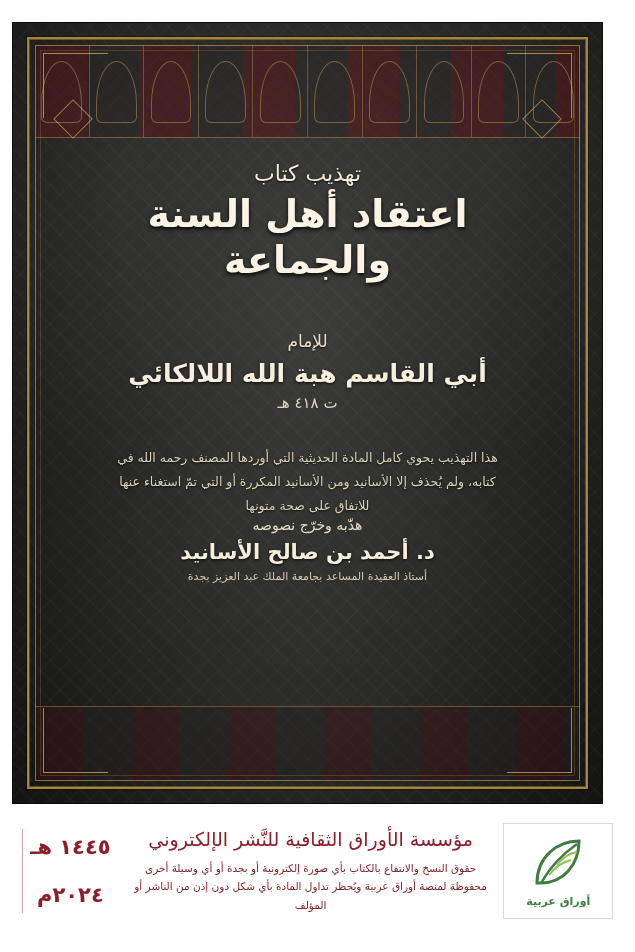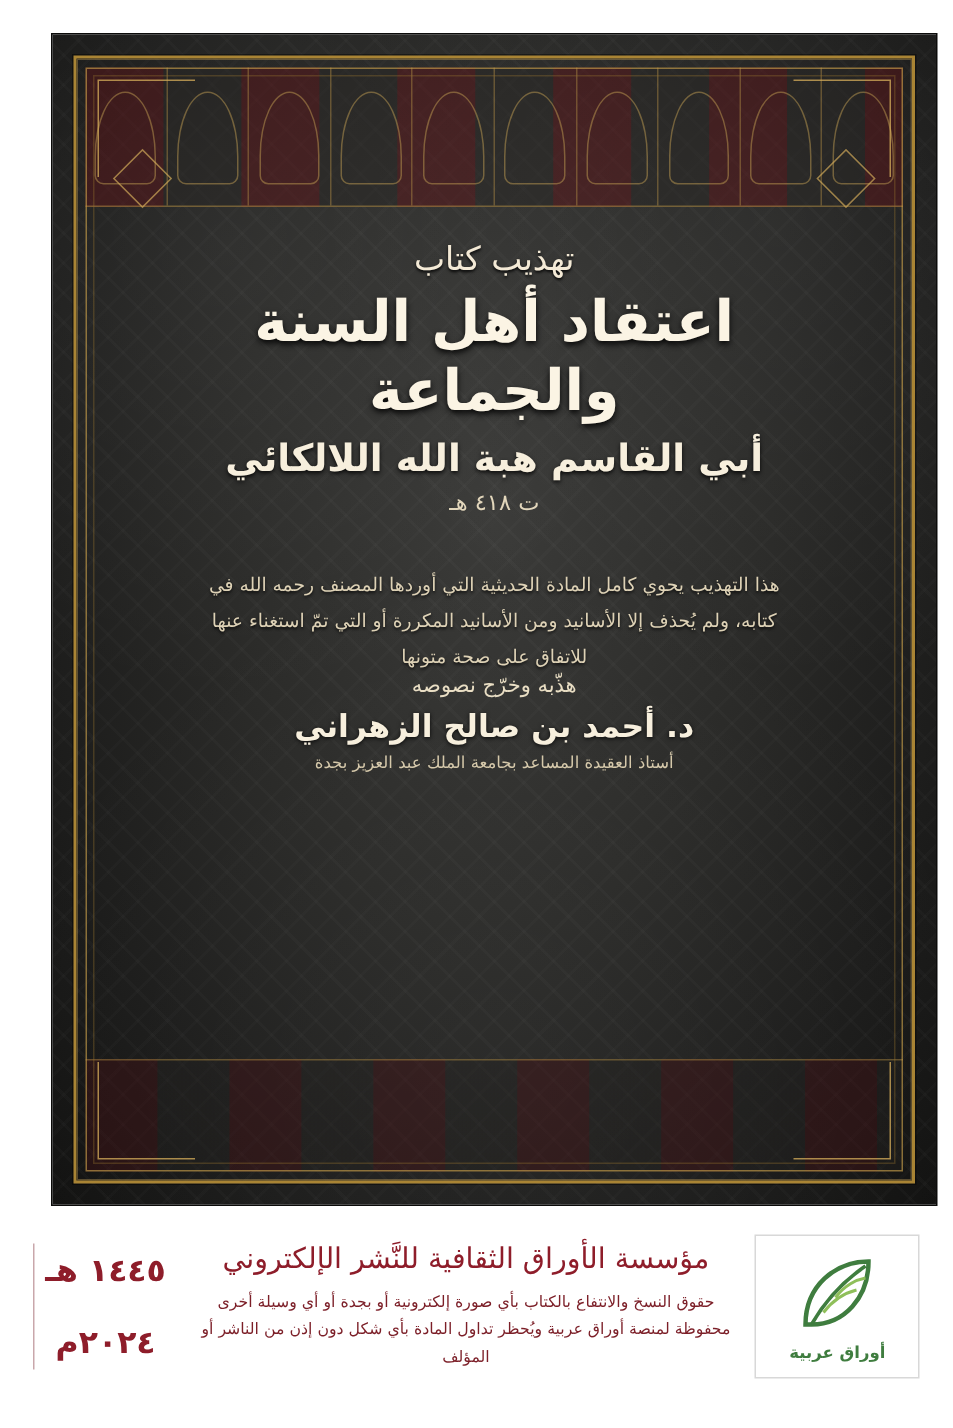--- a/index.html
+++ b/index.html
@@ -18,21 +18,21 @@
     position: relative;
     width: 635px;
     height: 952px;
     background: #ffffff;
     box-sizing: border-box;
   }
 
   
   .cover {
     position: absolute;
-    left: 34px;
+    left: 12px;
     top: 22px;
     width: 591px;
     height: 782px;
     background:
       radial-gradient(ellipse at 50% 42%, #3a3a38 0%, #2a2a28 42%, #1c1c1b 75%, #121211 100%);
     border: 1px solid #0b0b0a;
     box-sizing: border-box;
     overflow: hidden;
   }
 
@@ -337,27 +337,28 @@
     <div class="corner bl"></div>
     <div class="corner br"></div>
 
     <div class="medallion m1"></div>
     <div class="medallion m2"></div>
 
     <div class="cover-text">
       <div class="t-pre">تهذيب كتاب</div>
       <div class="t-main2">اعتقاد أهل السنة والجماعة</div>
 
+      <div class="t-imam-label">للإمام</div>
       <div class="t-author">أبي القاسم هبة الله اللالكائي</div>
       <div class="t-death">ت ٤١٨ هـ</div>
 
       <div class="t-blurb">هذا التهذيب يحوي كامل المادة الحديثية التي أوردها المصنف رحمه الله في كتابه، ولم يُحذف إلا الأسانيد ومن الأسانيد المكررة أو التي تمّ استغناء عنها للاتفاق على صحة متونها</div>
 
       <div class="t-edited-label">هذّبه وخرّج نصوصه</div>
-      <div class="t-editor">د. أحمد بن صالح الزهراني</div>
+      <div class="t-editor">د. أحمد بن صالح الأسانيد</div>
       <div class="t-editor-title">أستاذ العقيدة المساعد بجامعة الملك عبد العزيز بجدة</div>
     </div>
   </div>
 
   <div class="footer">
 
     <div class="footer-year">
       <div class="y1">١٤٤٥ هـ</div>
       <div class="y2">٢٠٢٤م</div>
     </div>

